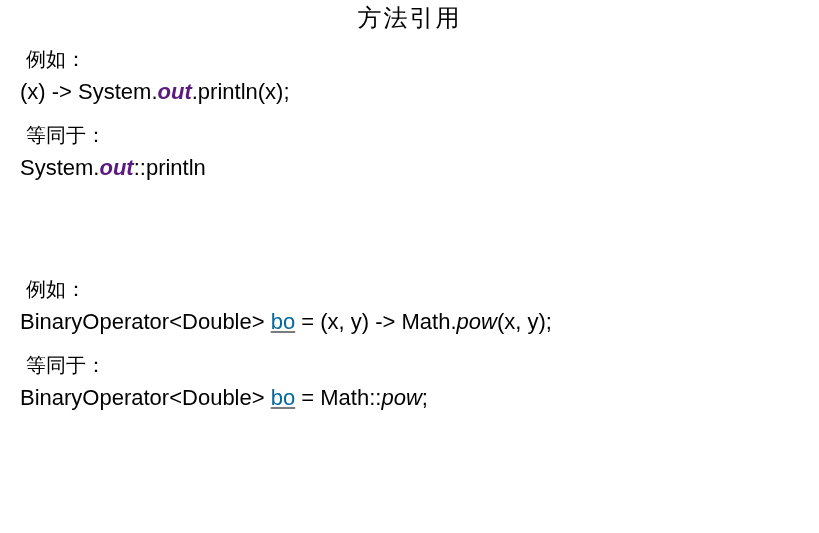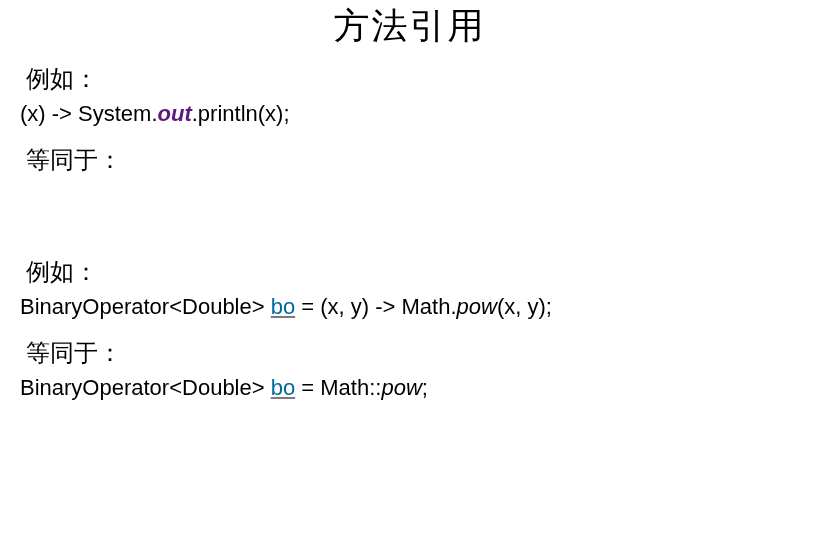--- a/index.html
+++ b/index.html
@@ -8,27 +8,27 @@
       background: #ffffff;
       font-family: "Microsoft YaHei", "SimSun", sans-serif;
       width: 819px;
       color: #000;
     }
     .container {
       padding: 0 20px 20px 20px;
     }
     .title {
       text-align: center;
-      font-size: 36px;
+      font-size: 24px;
       font-weight: 400;
       margin: 2px 0 12px 0;
       letter-spacing: 2px;
     }
     .label {
-      font-size: 24px;
+      font-size: 20px;
       margin: 8px 0 2px 6px;
       font-family: "Microsoft YaHei", "SimSun", sans-serif;
     }
     .codeblock {
       font-family: Liberation Sans, sans-serif;
       font-size: 22px;
       line-height: 1.5;
       white-space: pre;
       margin: 0 0 14px 0;
     }
@@ -53,20 +53,21 @@
 <body>
 
 <div class="container">
 
   <div class="title">方法引用</div>
 
   <div class="label">例如：</div>
   <div class="codeblock"><span>(x) -&gt; System.</span><span class="kw-field">out</span><span>.println(x);</span></div>
 
   <div class="label">等同于：</div>
+  <div class="codeblock"><span>System.</span><span class="kw-field">out</span><span>::println</span></div>
 
   <div class="spacer-big"></div>
 
   <div class="label">例如：</div>
   <div class="codeblock"><span>BinaryOperator&lt;Double&gt; </span><span class="identifier-underline">bo</span><span> = (x, y) -&gt; Math.</span><span class="kw-static-italic">pow</span><span>(x, y);</span></div>
 
   <div class="label">等同于：</div>
   <div class="codeblock"><span>BinaryOperator&lt;Double&gt; </span><span class="identifier-underline">bo</span><span> = Math::</span><span class="kw-static-italic">pow</span><span>;</span></div>
 
 </div>

